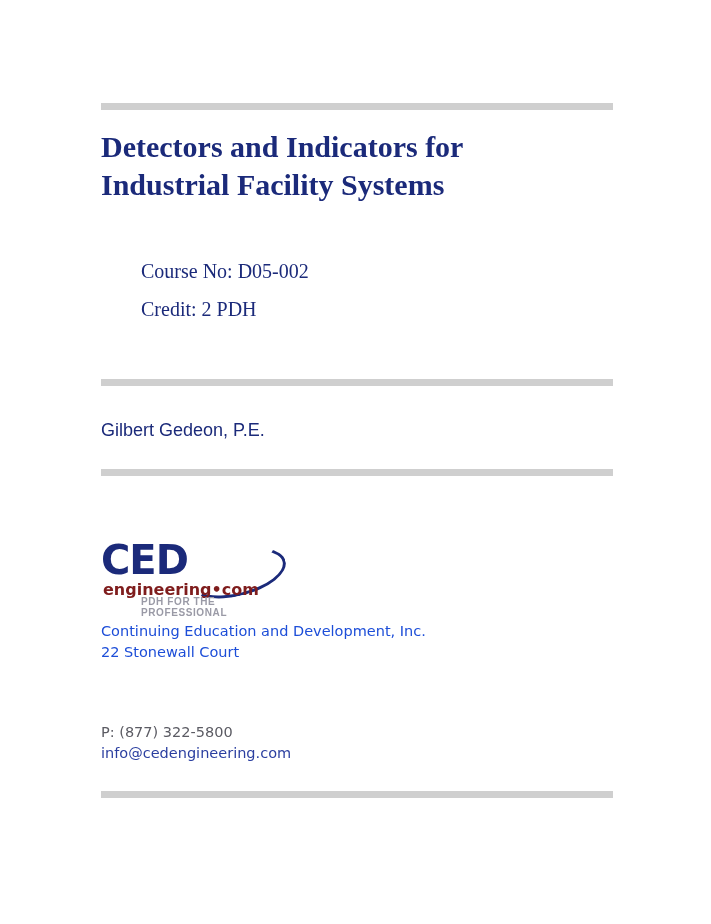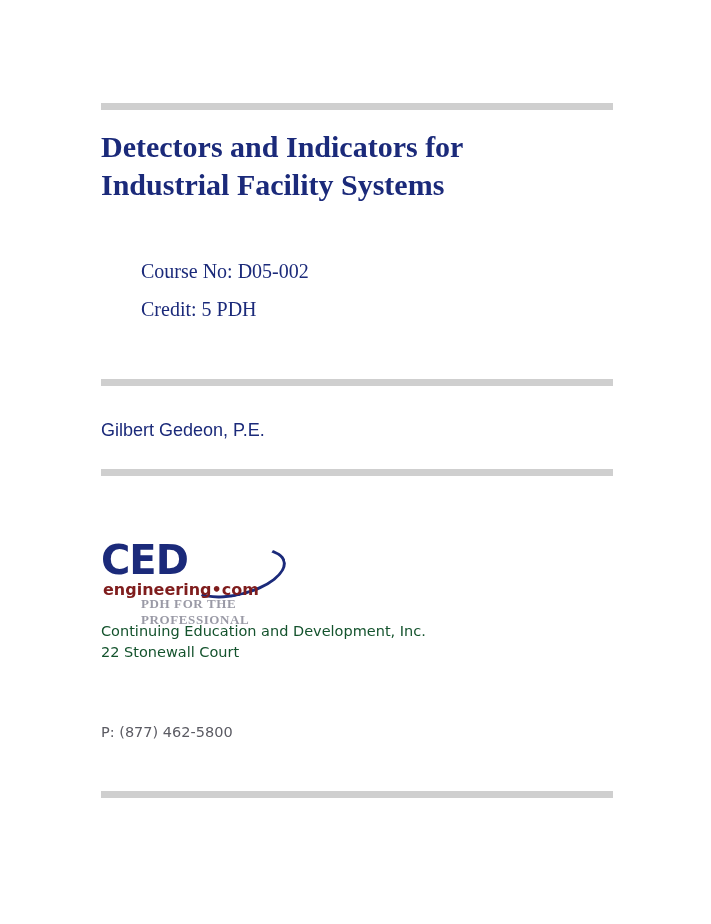--- a/index.html
+++ b/index.html
@@ -101,35 +101,35 @@
     font-family: "DejaVu Sans", sans-serif;
     font-weight: bold;
     font-size: 16px;
     color: #7f1d1d;
     letter-spacing: 0px;
   }
   .logo-tag {
     position: absolute;
     left: 40px;
     top: 56px;
-    font-family: Liberation Serif, serif;
+    font-family: Liberation Sans, sans-serif;
     font-weight: bold;
-    font-size: 13px;
+    font-size: 10px;
     color: #9a9aa6;
     letter-spacing: 0.6px;
   }
 
   .org-block {
     position: absolute;
     left: 101px;
     top: 621px;
     font-family: "DejaVu Sans", sans-serif;
     font-size: 14.5px;
     line-height: 20.5px;
-    color: #14532d;
+    color: #1d4ed8;
   }
   .contact-block {
     position: absolute;
     left: 101px;
     top: 722px;
     font-family: "DejaVu Sans", sans-serif;
     font-size: 14.5px;
     line-height: 21px;
     color: #5b5b63;
   }
@@ -146,21 +146,21 @@
 
   <div class="rule" id="rule-top"></div>
 
   <div class="doc-title">
     <div>Detectors and Indicators for</div>
     <div>Industrial Facility Systems</div>
   </div>
 
   <div class="course-meta">
     <div>Course No: D05-002</div>
-    <div>Credit: 5 PDH</div>
+    <div>Credit: 2 PDH</div>
   </div>
 
   <div class="rule" id="rule-second"></div>
 
   <div class="author">Gilbert Gedeon, P.E.</div>
 
   <div class="rule" id="rule-third"></div>
 
   <div class="logo">
     <div class="logo-ced">CED</div>
@@ -168,18 +168,19 @@
     <div class="logo-sub">engineering•com</div>
     <div class="logo-tag">PDH FOR THE PROFESSIONAL</div>
   </div>
 
   <div class="org-block">
     <div>Continuing Education and Development, Inc.</div>
     <div>22 Stonewall Court</div>
   </div>
 
   <div class="contact-block">
-    <div>P: (877) 462-5800</div>
+    <div>P: (877) 322-5800</div>
+    <a class="contact-email" href="#">info@cedengineering.com</a>
   </div>
 
   <div class="rule" id="rule-bottom"></div>
 
 </div>
 
 </body></html>

